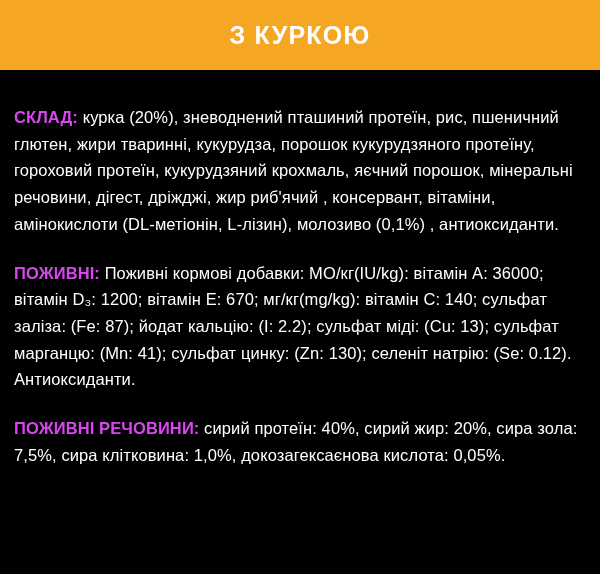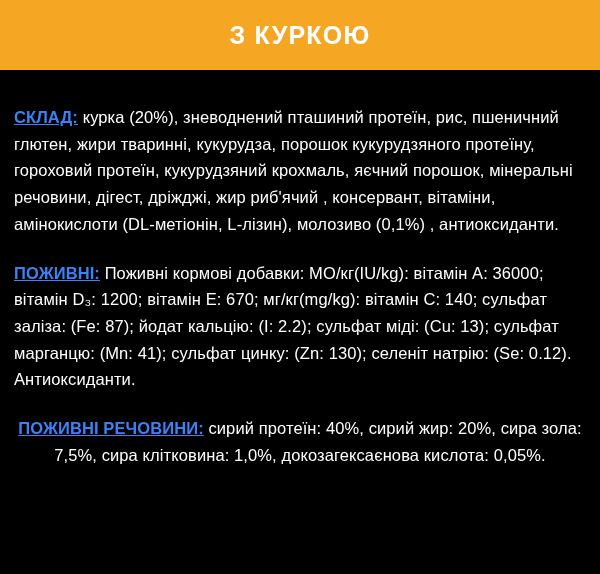--- a/index.html
+++ b/index.html
@@ -41,27 +41,25 @@
   }
   .para {
     color: #ffffff;
     font-size: 16.5px;
     line-height: 1.62;
     margin: 0 0 22px 0;
     text-align: left;
     letter-spacing: 0.1px;
   }
   .label {
-    color: #3b82f6;
+    color: #d946ef;
     font-weight: bold;
-    text-decoration: underline;
   }
   .para-last {
     margin-bottom: 0;
-    text-align: center;
   }
 </style>
 </head>
 <body>
 
 <div class="page">
 
   <div class="header-bar">
     <div class="header-title">З КУРКОЮ</div>
   </div>

